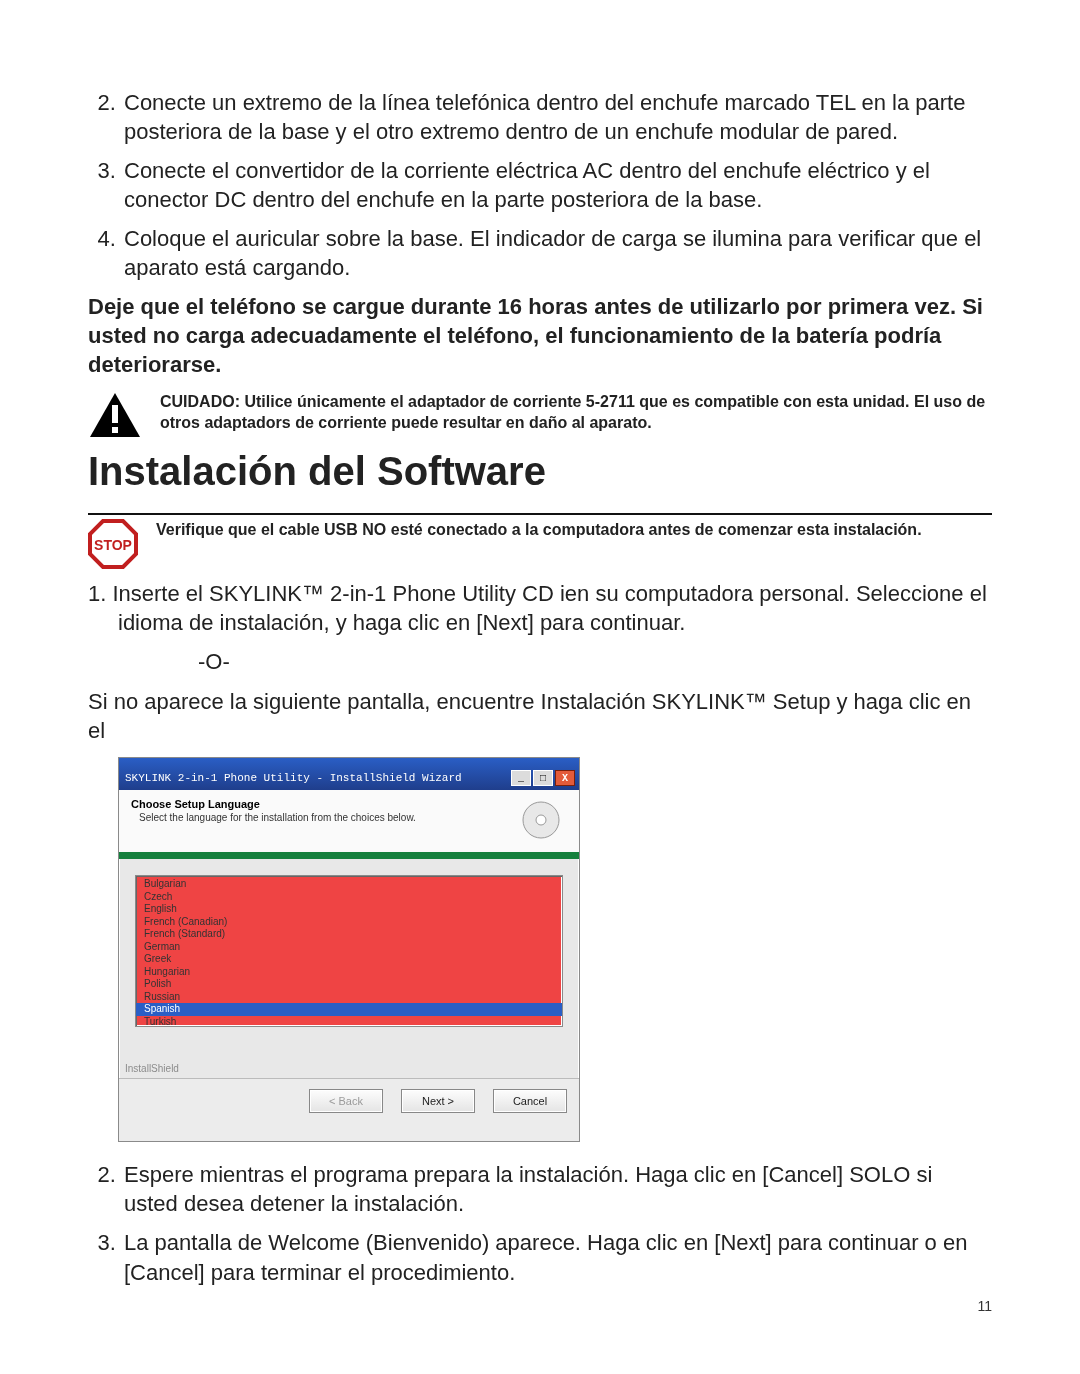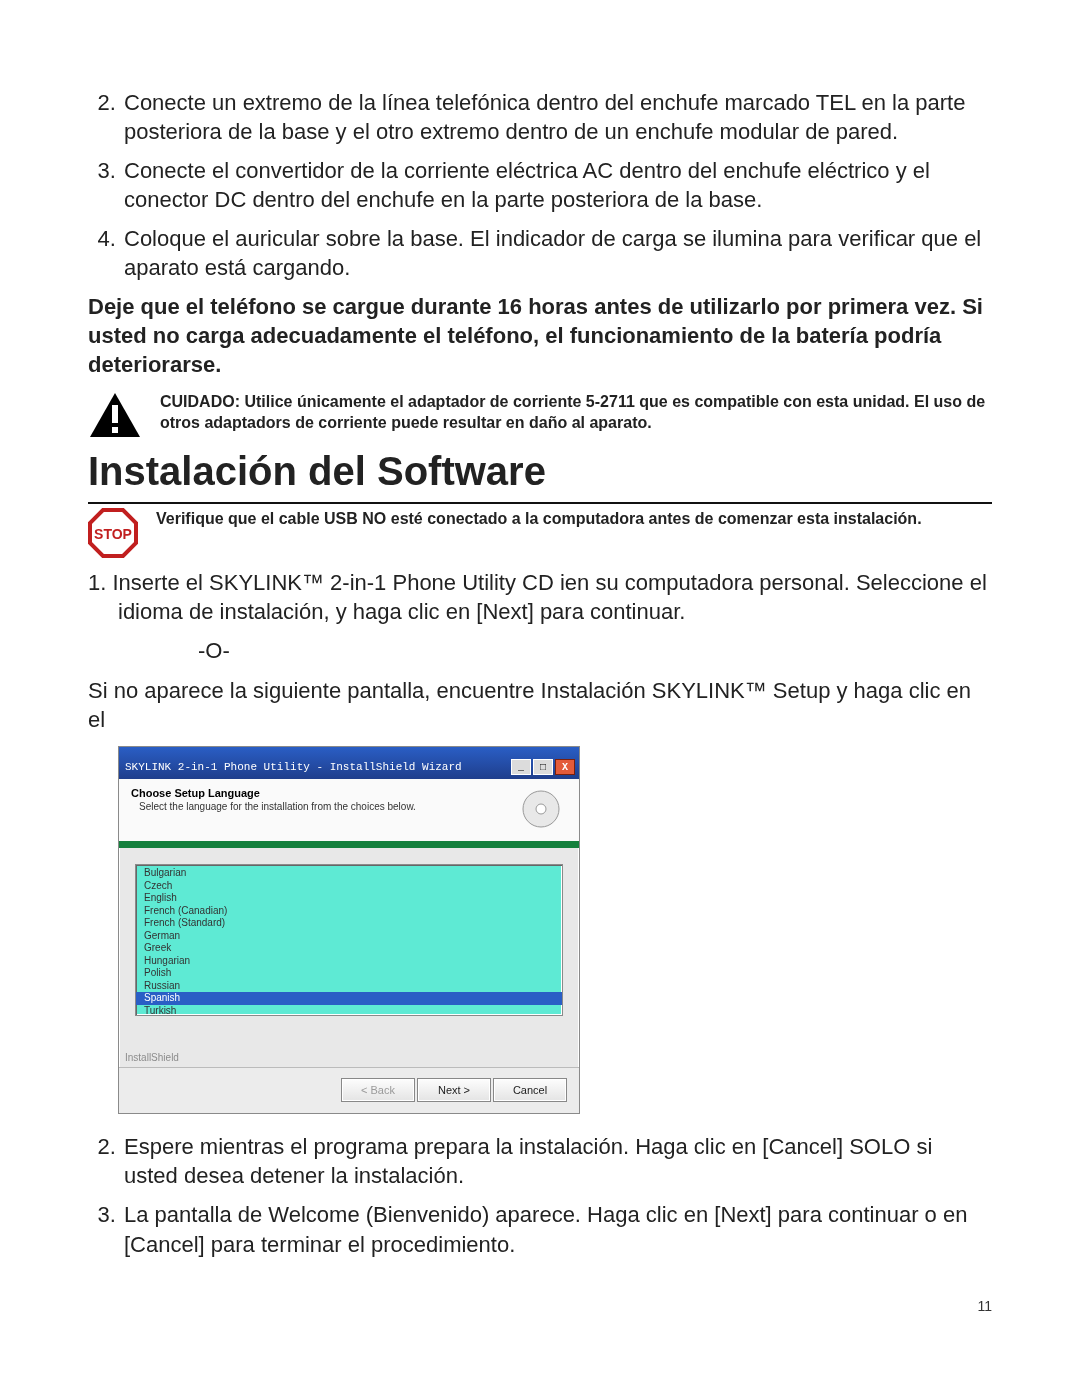--- a/index.html
+++ b/index.html
@@ -51,21 +51,21 @@
     line-height: 1.32;
     font-weight: 700;
   }
   .warn-icon svg { display: block; }
   .stop-icon svg { display: block; }
   h1.section {
     font-size: 40px;
     font-weight: 600;
     margin: 8px 0 4px 0;
     border-bottom: 2px solid #111;
-    padding-bottom: 8px;
+    padding-bottom: 19px;
   }
   .body-p {
     font-size: 22px;
     line-height: 1.32;
     margin: 2px 0 12px 0;
   }
   .body-p .indent2 { display:inline-block; padding-left:30px;}
   .or-line {
     font-size: 22px;
     padding-left: 110px;
@@ -108,21 +108,21 @@
     display:flex;
   }
   .shot .hdr .lft { flex:1; }
   .shot .hdr .t { font-size: 11px; font-weight: 700; color:#000; margin-bottom:2px;}
   .shot .hdr .s { font-size: 10px; color:#333; padding-left:8px;}
   .shot .hdr .ico {
     width: 52px;
     display:flex; align-items:center; justify-content:center;
   }
   .listarea {
-    background: #5eead4;
+    background: #ef4444;
     margin: 16px 16px 36px 16px;
     border: 1px solid #8a8a8a;
     box-shadow: inset 1px 1px 0 #666, inset -1px -1px 0 #fff;
     padding: 2px 0;
     height: 152px;
     box-sizing: border-box;
     overflow: hidden;
   }
   .listarea .lang {
     font-size: 10px;
@@ -136,24 +136,24 @@
     color: #fff;
   }
   .shot .iswatermark {
     font-size: 10px;
     color: #8c8c8c;
     padding: 0 0 4px 6px;
   }
   .shot .btnrow {
     background: #ececec;
     border-top: 1px solid #bbb;
-    padding: 10px 12px 11px 12px;
+    padding: 10px 12px 28px 12px;
     display: flex;
     justify-content: flex-end;
-    gap: 2px;
+    gap: 18px;
   }
   .shot .dlgbtn {
     width: 72px; height: 22px;
     font-size: 11px;
     border: 1px solid #888;
     background: linear-gradient(#fdfdfd,#e4e4e4);
     display:flex; align-items:center; justify-content:center;
     box-shadow: 0 0 0 1px #fff inset;
   }
   .shot .dlgbtn.disabled { color:#9a9a9a; }

